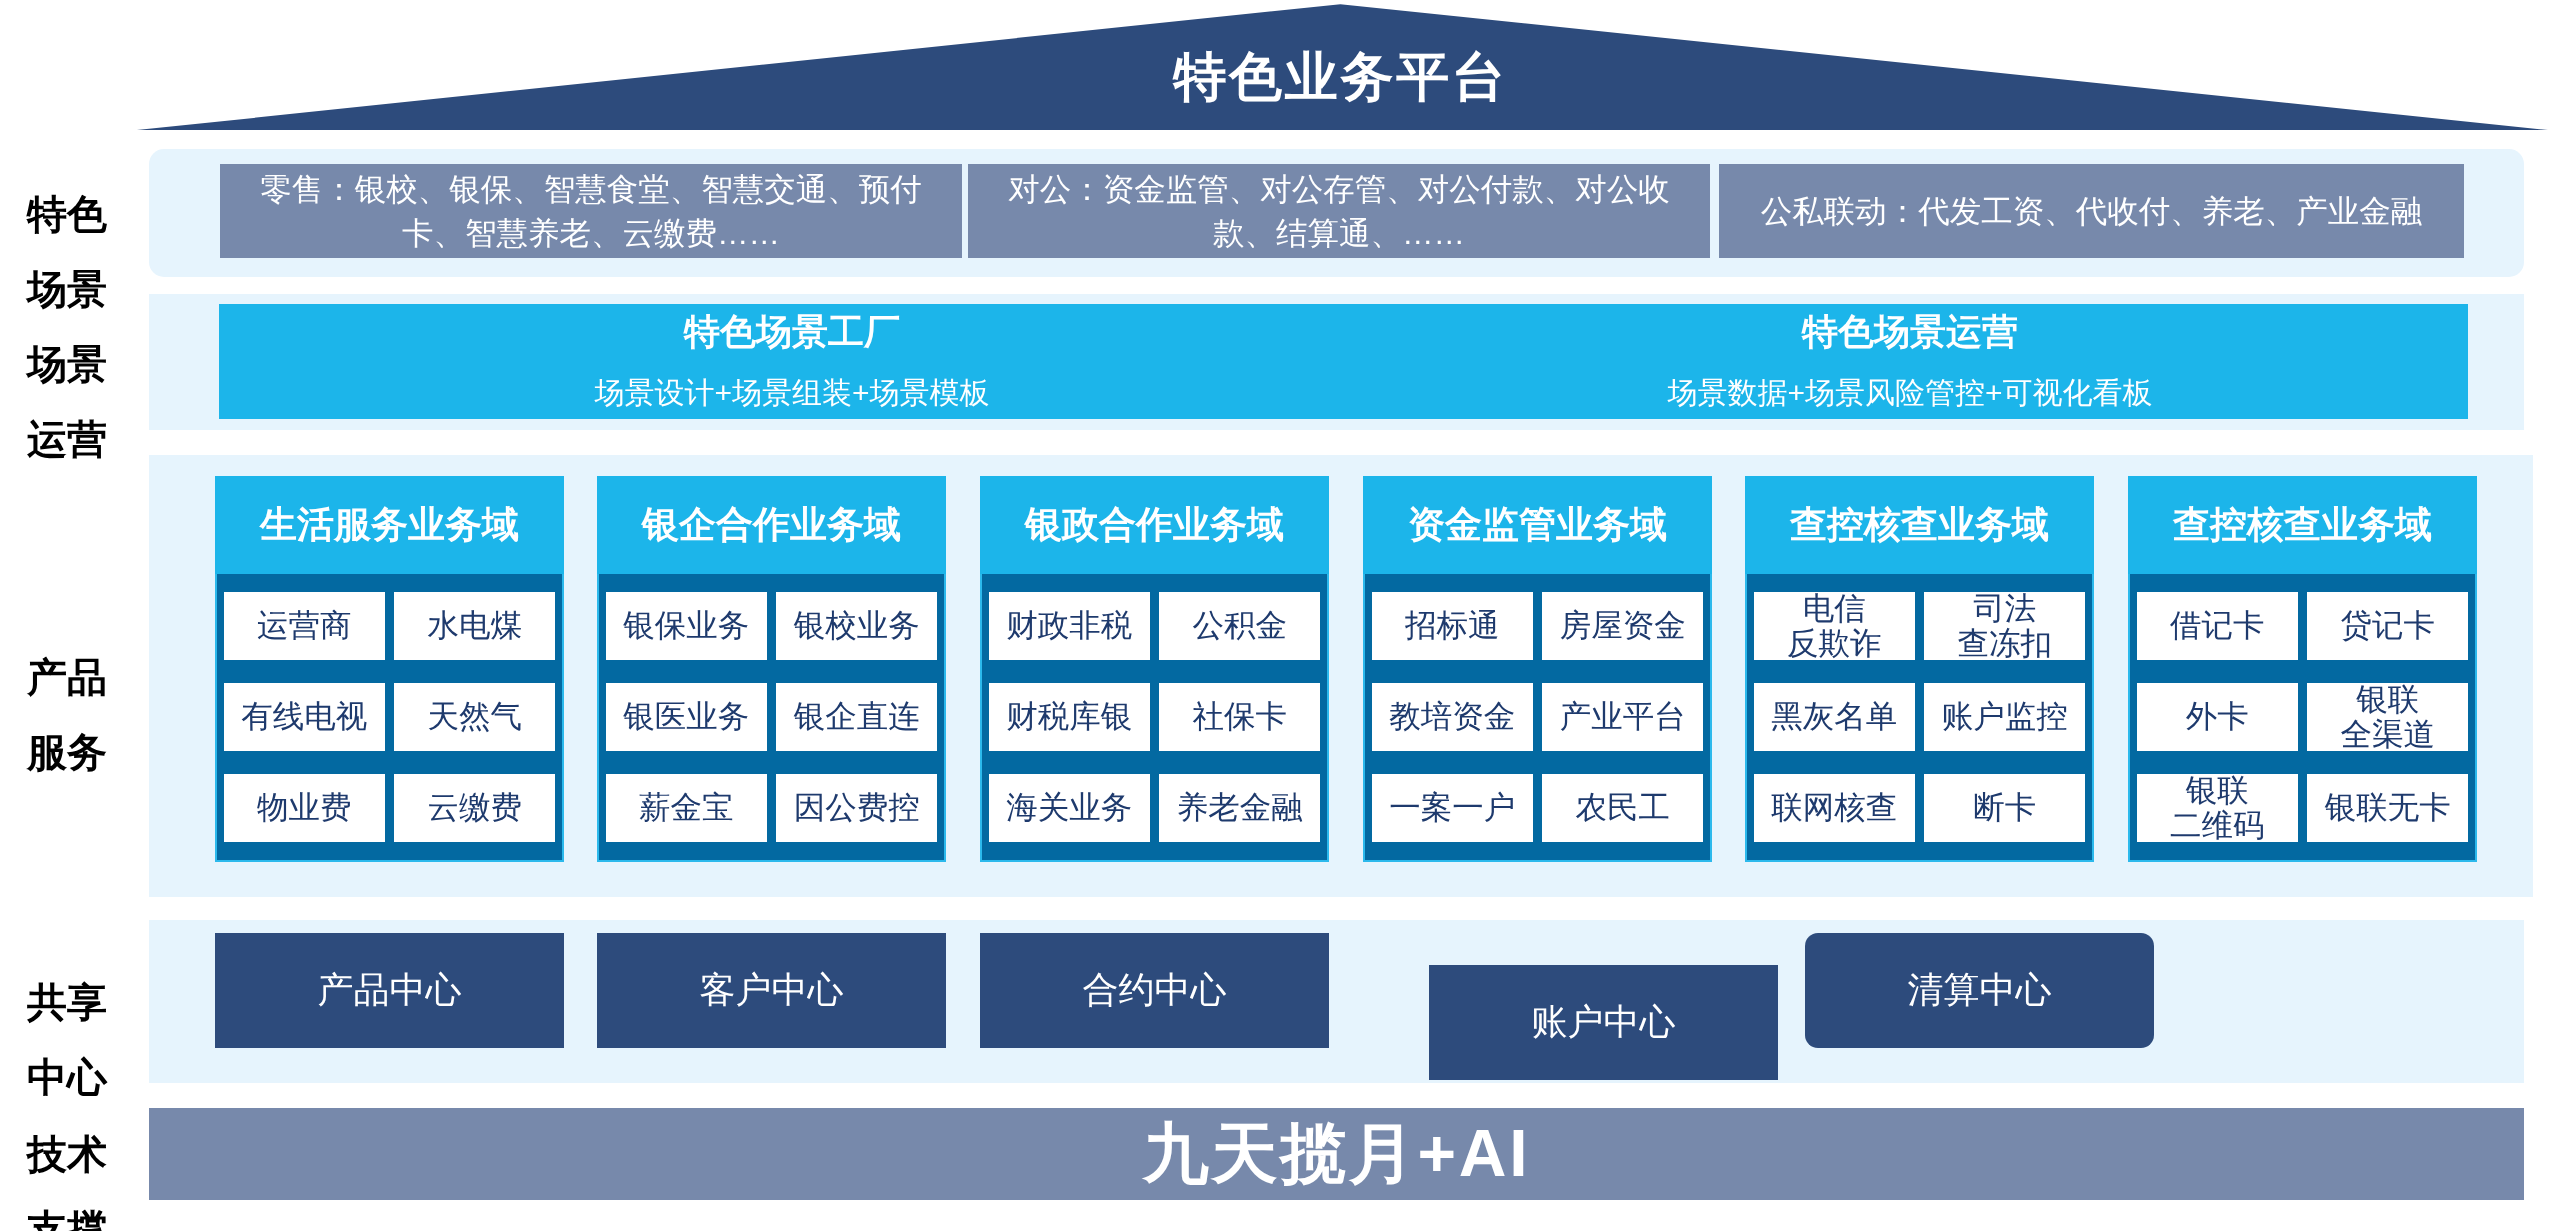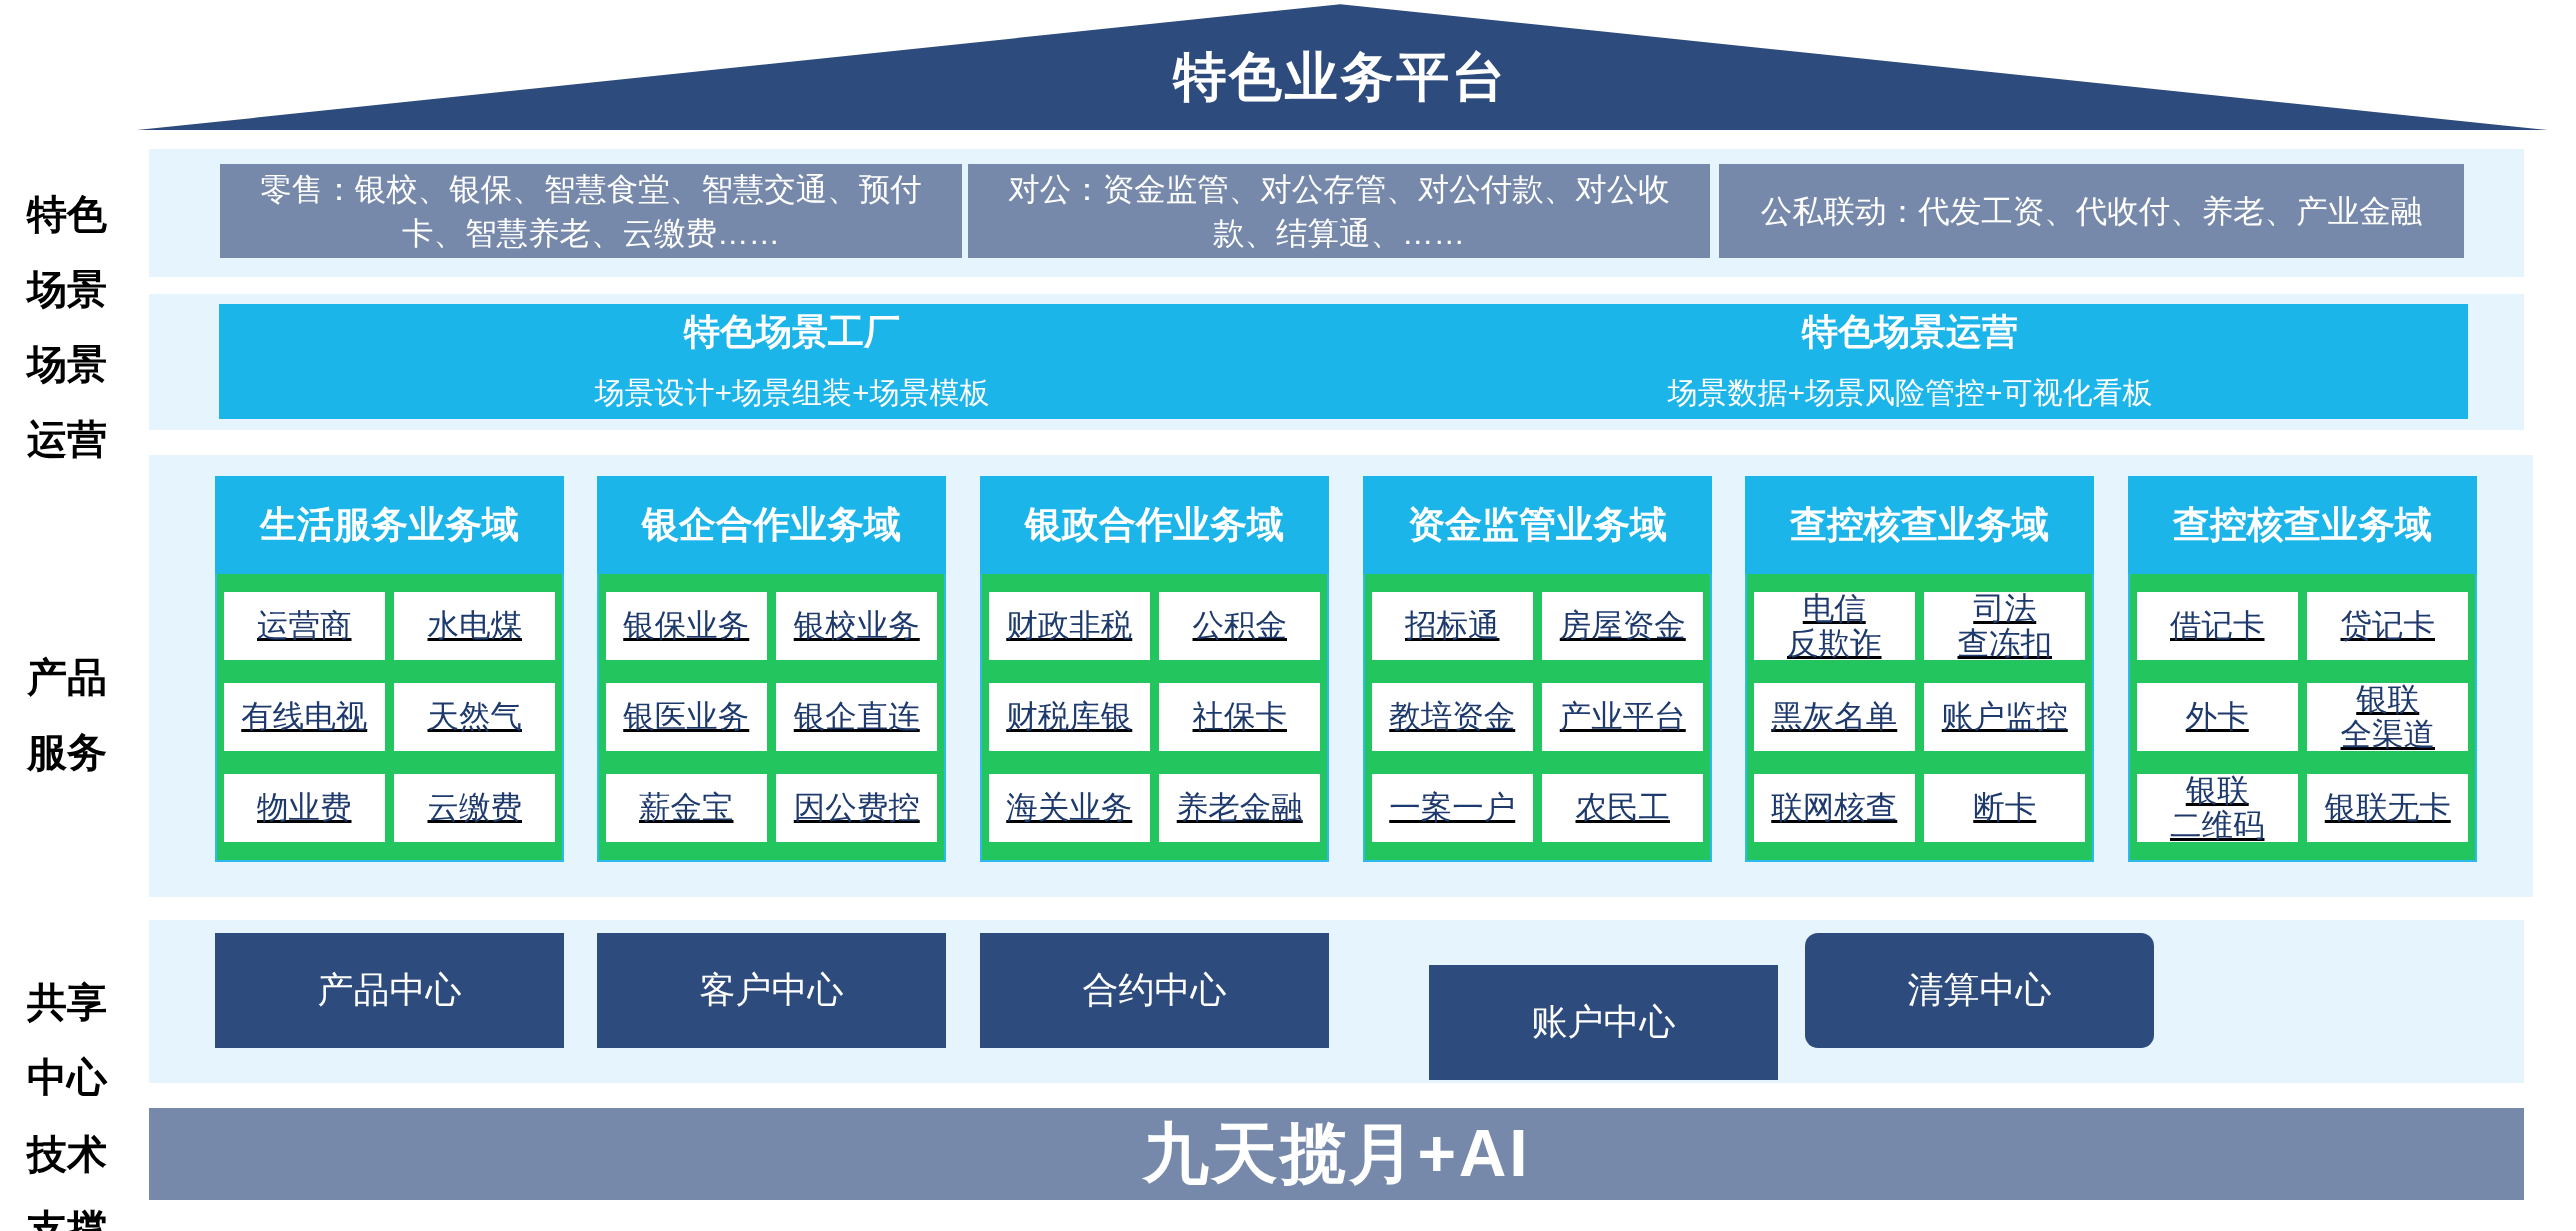--- a/index.html
+++ b/index.html
@@ -19,21 +19,21 @@
 
   
   .rail-label{
     position:absolute;left:0;width:134px;text-align:center;
     color:#000000;font-size:40px;font-weight:bold;line-height:1.25;
   }
   .rail-label span{display:block;margin-top:25px;}
 
   
   .band{position:absolute;left:149px;width:2375px;background:#e6f4fd;}
-  .band-scenes{top:149px;height:128px;}
+  .band-scenes{top:149px;height:128px;border-radius:15px;}
   .band-operation{top:294px;height:136px;}
   .band-products{top:455px;height:442px;padding-left:9px;}
   .band-shared{top:920px;height:163px;}
 
   
   .scene-box{
     position:absolute;top:15px;height:94px;background:#7789ab;
     display:flex;align-items:center;justify-content:center;
     color:#ffffff;font-size:31.5px;line-height:1.4;text-align:center;
     padding:0 23px;box-sizing:border-box;
@@ -54,24 +54,24 @@
   .op-sub{font-size:30px;}
 
   
   .prod-col{position:absolute;top:21px;width:349px;}
   .prod-header{
     height:98px;background:#1cb5ea;color:#ffffff;
     display:flex;align-items:center;justify-content:center;
     font-size:37px;font-weight:bold;
   }
   .prod-body{
-    box-sizing:border-box;height:288px;background:#22c55e;
+    box-sizing:border-box;height:288px;background:#0369a1;
     border:2.1px solid #2cb9ec;border-top:none;
     padding:18px 6.8px;display:grid;
-    grid-template-columns:1fr 1fr;column-gap:9.6px;row-gap:23px;text-decoration:underline;
+    grid-template-columns:1fr 1fr;column-gap:9.6px;row-gap:23px;
   }
   .cell{
     background:#ffffff;color:#1e3a6d;font-size:31.5px;line-height:1.12;
     display:flex;align-items:center;justify-content:center;text-align:center;
     white-space:pre-line;min-height:68px;
   }
   .col-0{left:66px;}  .col-1{left:448px;} .col-2{left:831px;}
   .col-3{left:1214px;}.col-4{left:1596px;}.col-5{left:1979px;}
 
   

